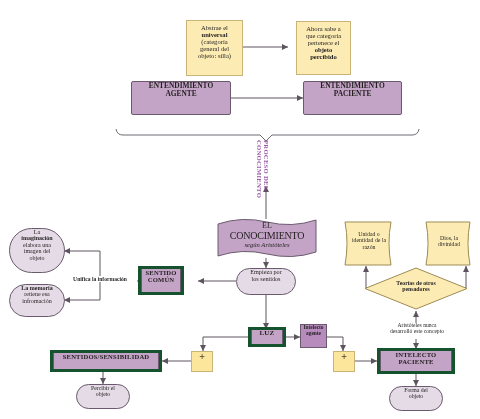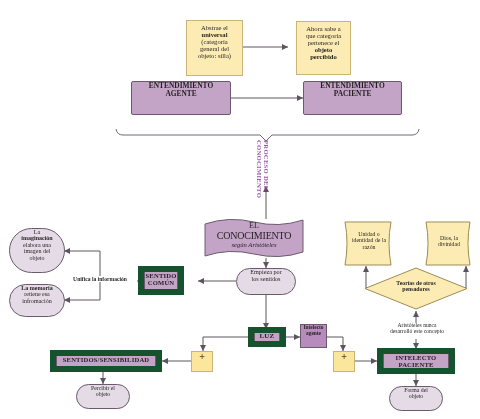--- a/index.html
+++ b/index.html
@@ -2,21 +2,21 @@
 <html><head>
 <meta charset="utf-8">
 <style>
   html,body{margin:0;padding:0;background:#ffffff;}
   body{width:480px;height:419px;font-family:"Liberation Serif",serif;color:#231f20;}
   #canvas{position:relative;width:480px;height:419px;overflow:hidden;}
   .node{position:absolute;box-sizing:border-box;display:flex;align-items:flex-start;justify-content:center;text-align:center;}
   .lbl{display:block;line-height:1.08;}
 
   
-  .pbox{background:#c3a4c6;border:6px solid #14532d;font-weight:bold;letter-spacing:.2px;
+  .pbox{background:#c3a4c6;border:3px solid #14532d;font-weight:bold;letter-spacing:.2px;
         box-shadow:inset 5px 0 0 -4px #6b5a6e, inset -5px 0 0 -4px #6b5a6e;}
   .pbox2{background:#c3a4c6;border:1px solid #6b5a6e;font-weight:bold;}
   
   .note{background:#fcecb3;border:1px solid #cbb477;}
   
   .plus{background:#fbe69b;border:1px solid #cbb477;font-weight:bold;color:#4a4030;}
   
   .term{background:#e4dbe6;border:1px solid #6b5a6e;border-radius:999px;}
   
   .vcap{position:absolute;color:#9a5aa8;font-weight:bold;letter-spacing:.3px;
@@ -109,21 +109,21 @@
       <span class="lbl">ENTENDIMIENTO</span>
       <span class="lbl">PACIENTE</span>
     </div>
   </div>
 
   <div class="vcap" style="left:270px;top:140px;font-size:6.6px;">
     <span class="lbl">PROCESO DEL</span>
     <span class="lbl">CONOCIMIENTO</span>
   </div>
 
-  <div style="position:absolute;left:203px;top:218px;width:102px;height:42px;">
+  <div style="position:absolute;left:216px;top:218px;width:102px;height:42px;">
     <svg viewBox="0 0 102 42" style="position:absolute;left:0;top:0;width:102px;height:42px;">
       <path d="M2,6 Q26,-2 51,4 Q76,10 100,2 L100,34 Q76,42 51,36 Q26,30 2,38 Z" fill="#c3a4c6" stroke="#6b5a6e" stroke-width="1"></path>
     </svg>
     <div style="position:absolute;left:0;top:4px;width:102px;text-align:center;">
       <span class="lbl" style="font-size:8px;">EL</span>
       <span class="lbl" style="font-size:10px;font-weight:normal;letter-spacing:-.2px;">CONOCIMIENTO</span>
       <span class="lbl ital" style="font-size:6.6px;">según Aristóteles</span>
     </div>
   </div>
 

